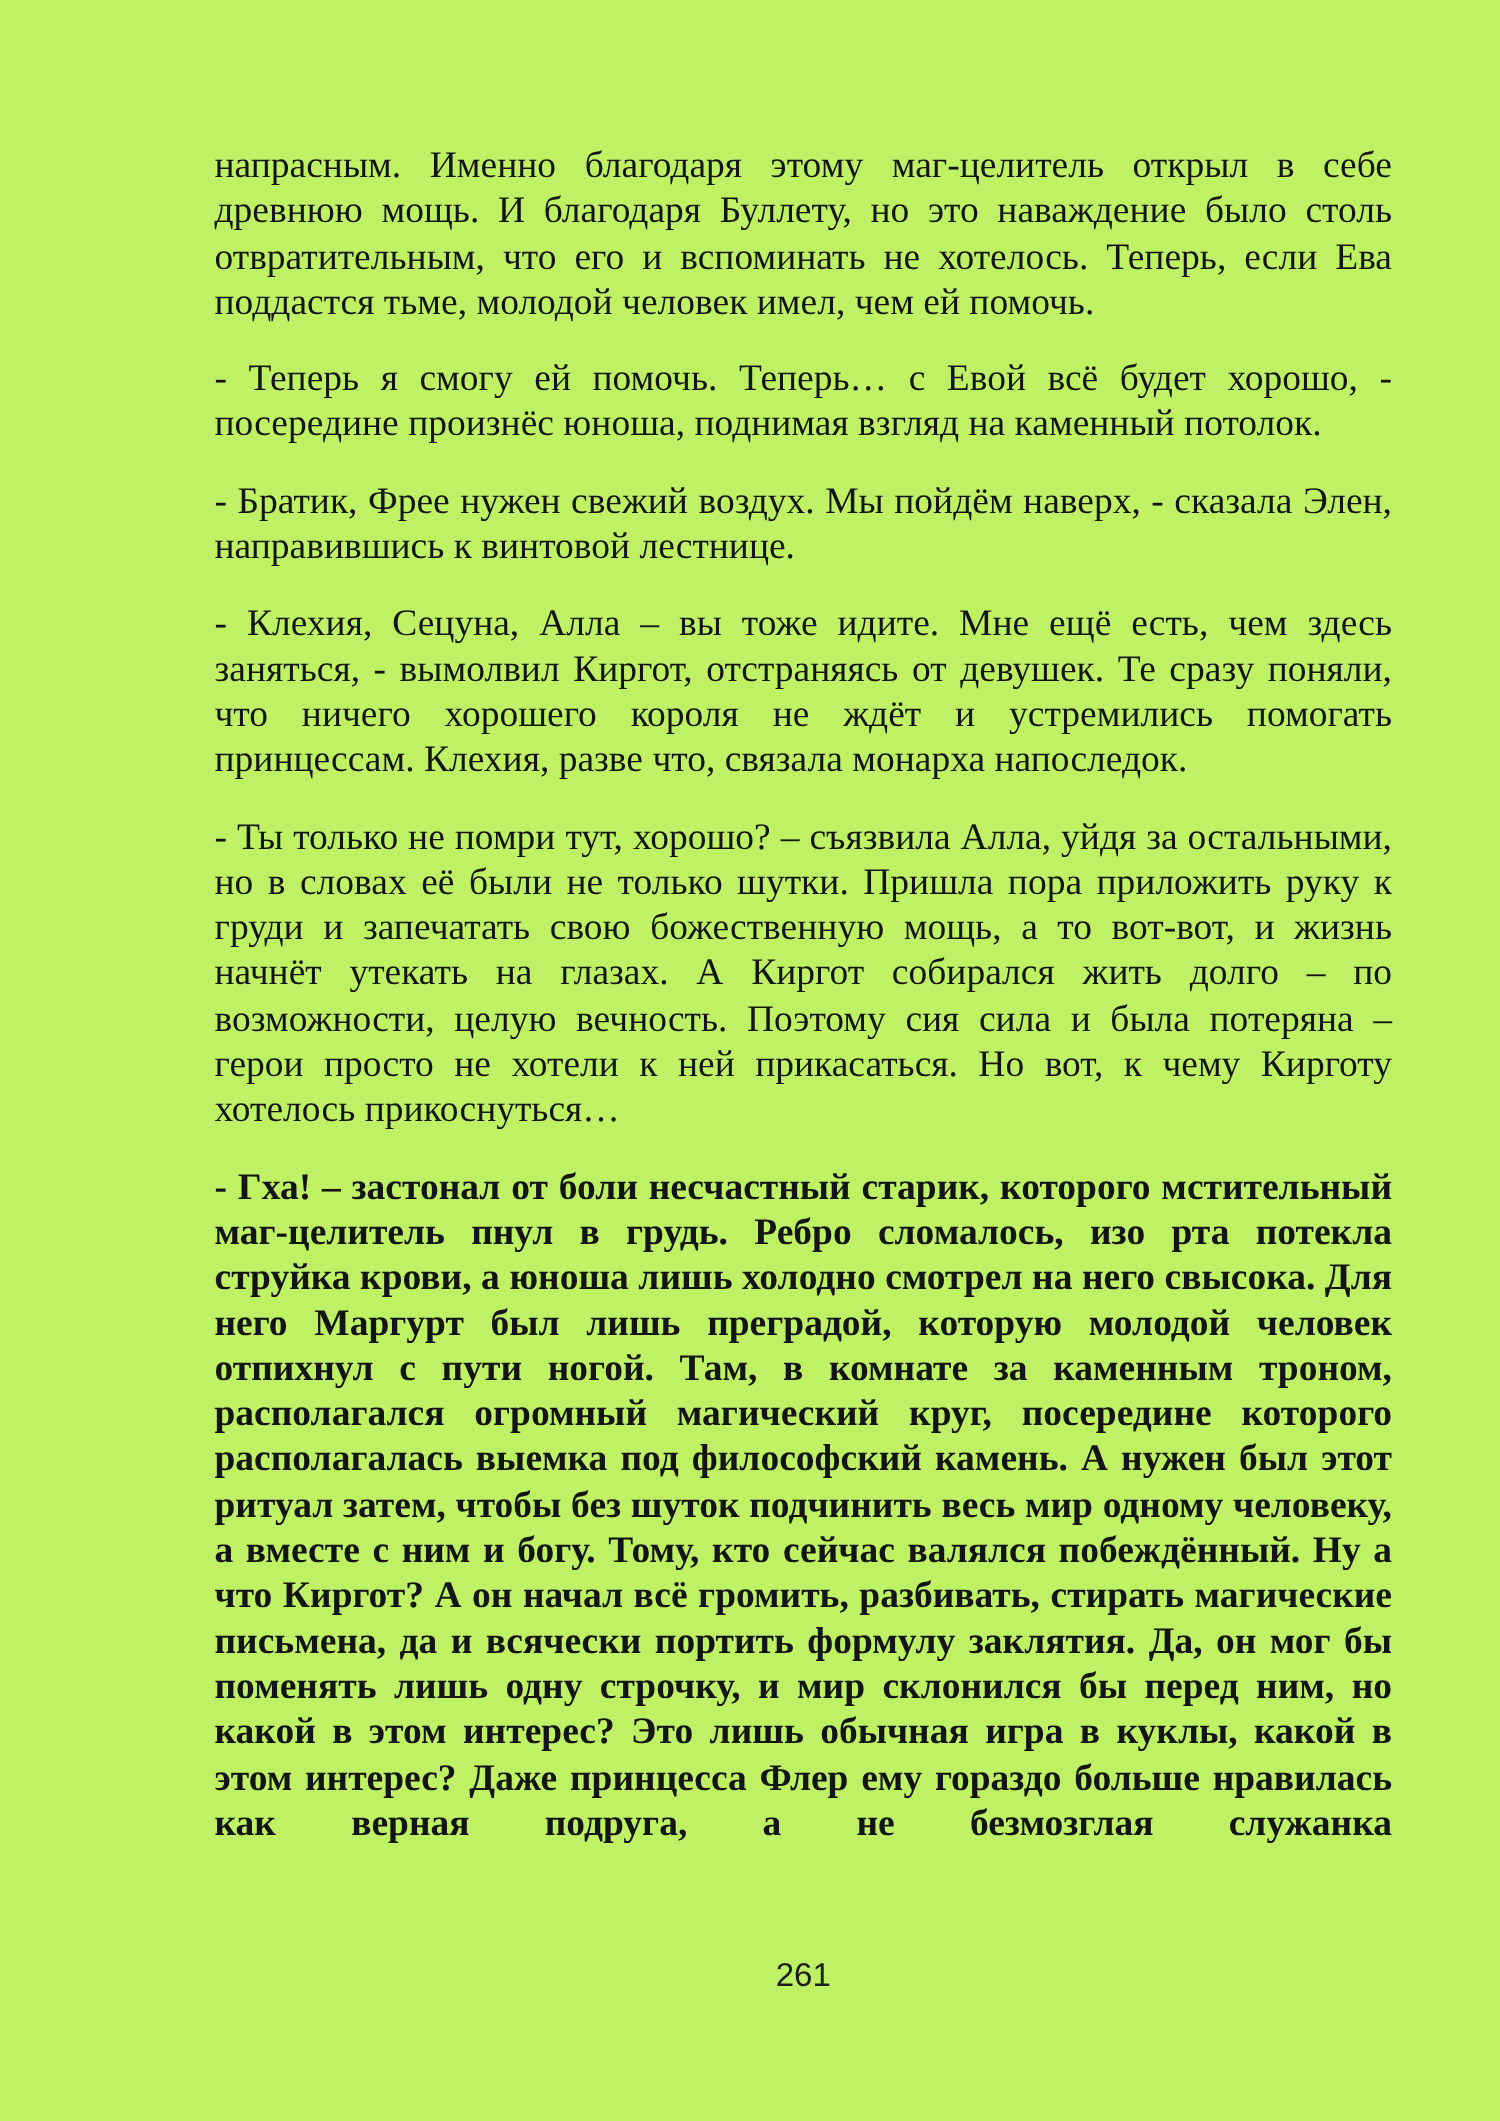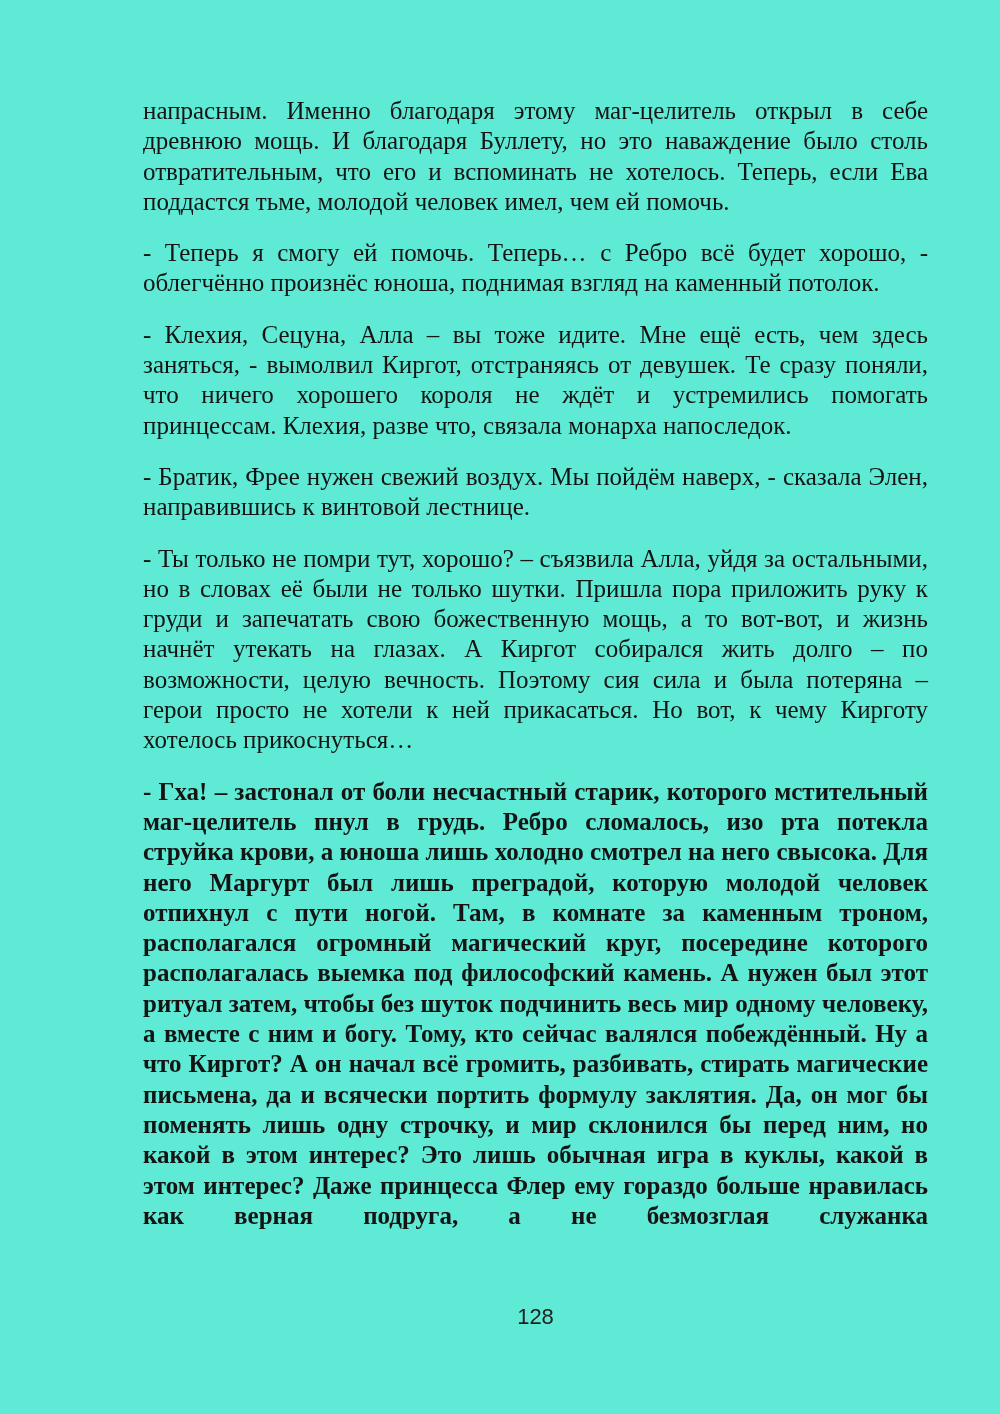--- a/index.html
+++ b/index.html
@@ -5,21 +5,21 @@
   html, body {
     margin: 0;
     padding: 0;
     background: #e8e8e8;
   }
   .page {
     position: relative;
     width: 1000px;
     height: 1414px;
     margin: 0 auto;
-    background: #5eead4;
+    background: #bef264;
     overflow: hidden;
   }
   .text-block {
     position: absolute;
     left: 143px;
     top: 96px;
     width: 785px;
     font-family: "Liberation Serif", "DejaVu Serif", serif;
     font-size: 25px;
     line-height: 30.3px;
@@ -47,24 +47,24 @@
     color: #1e1e1e;
   }
 </style>
 </head>
 <body>
 
 <div class="page">
 
   <div class="text-block">
     <p>напрасным. Именно благодаря этому маг-целитель открыл в себе древнюю мощь. И благодаря Буллету, но это наваждение было столь отвратительным, что его и вспоминать не хотелось. Теперь, если Ева поддастся тьме, молодой человек имел, чем ей помочь.</p>
-    <p>- Теперь я смогу ей помочь. Теперь… с Ребро всё будет хорошо, - облегчённо произнёс юноша, поднимая взгляд на каменный потолок.</p>
+    <p>- Теперь я смогу ей помочь. Теперь… с Евой всё будет хорошо, - посередине произнёс юноша, поднимая взгляд на каменный потолок.</p>
+    <p>- Братик, Фрее нужен свежий воздух. Мы пойдём наверх, - сказала Элен, направившись к винтовой лестнице.</p>
     <p>- Клехия, Сецуна, Алла – вы тоже идите. Мне ещё есть, чем здесь заняться, - вымолвил Киргот, отстраняясь от девушек. Те сразу поняли, что ничего хорошего короля не ждёт и устремились помогать принцессам. Клехия, разве что, связала монарха напоследок.</p>
-    <p>- Братик, Фрее нужен свежий воздух. Мы пойдём наверх, - сказала Элен, направившись к винтовой лестнице.</p>
     <p>- Ты только не помри тут, хорошо? – съязвила Алла, уйдя за остальными, но в словах её были не только шутки. Пришла пора приложить руку к груди и запечатать свою божественную мощь, а то вот-вот, и жизнь начнёт утекать на глазах. А Киргот собирался жить долго – по возможности, целую вечность. Поэтому сия сила и была потеряна – герои просто не хотели к ней прикасаться. Но вот, к чему Кирготу хотелось прикоснуться…</p>
     <p class="continues">- Гха! – застонал от боли несчастный старик, которого мстительный маг-целитель пнул в грудь. Ребро сломалось, изо рта потекла струйка крови, а юноша лишь холодно смотрел на него свысока. Для него Маргурт был лишь преградой, которую молодой человек отпихнул с пути ногой. Там, в комнате за каменным троном, располагался огромный магический круг, посередине которого располагалась выемка под философский камень. А нужен был этот ритуал затем, чтобы без шуток подчинить весь мир одному человеку, а вместе с ним и богу. Тому, кто сейчас валялся побеждённый. Ну а что Киргот? А он начал всё громить, разбивать, стирать магические письмена, да и всячески портить формулу заклятия. Да, он мог бы поменять лишь одну строчку, и мир склонился бы перед ним, но какой в этом интерес? Это лишь обычная игра в куклы, какой в этом интерес? Даже принцесса Флер ему гораздо больше нравилась как верная подруга, а не безмозглая служанка</p>
   </div>
 
   <div class="page-footer">
-    <span>128</span>
+    <span>261</span>
   </div>
 
 </div>
 
 </body></html>

